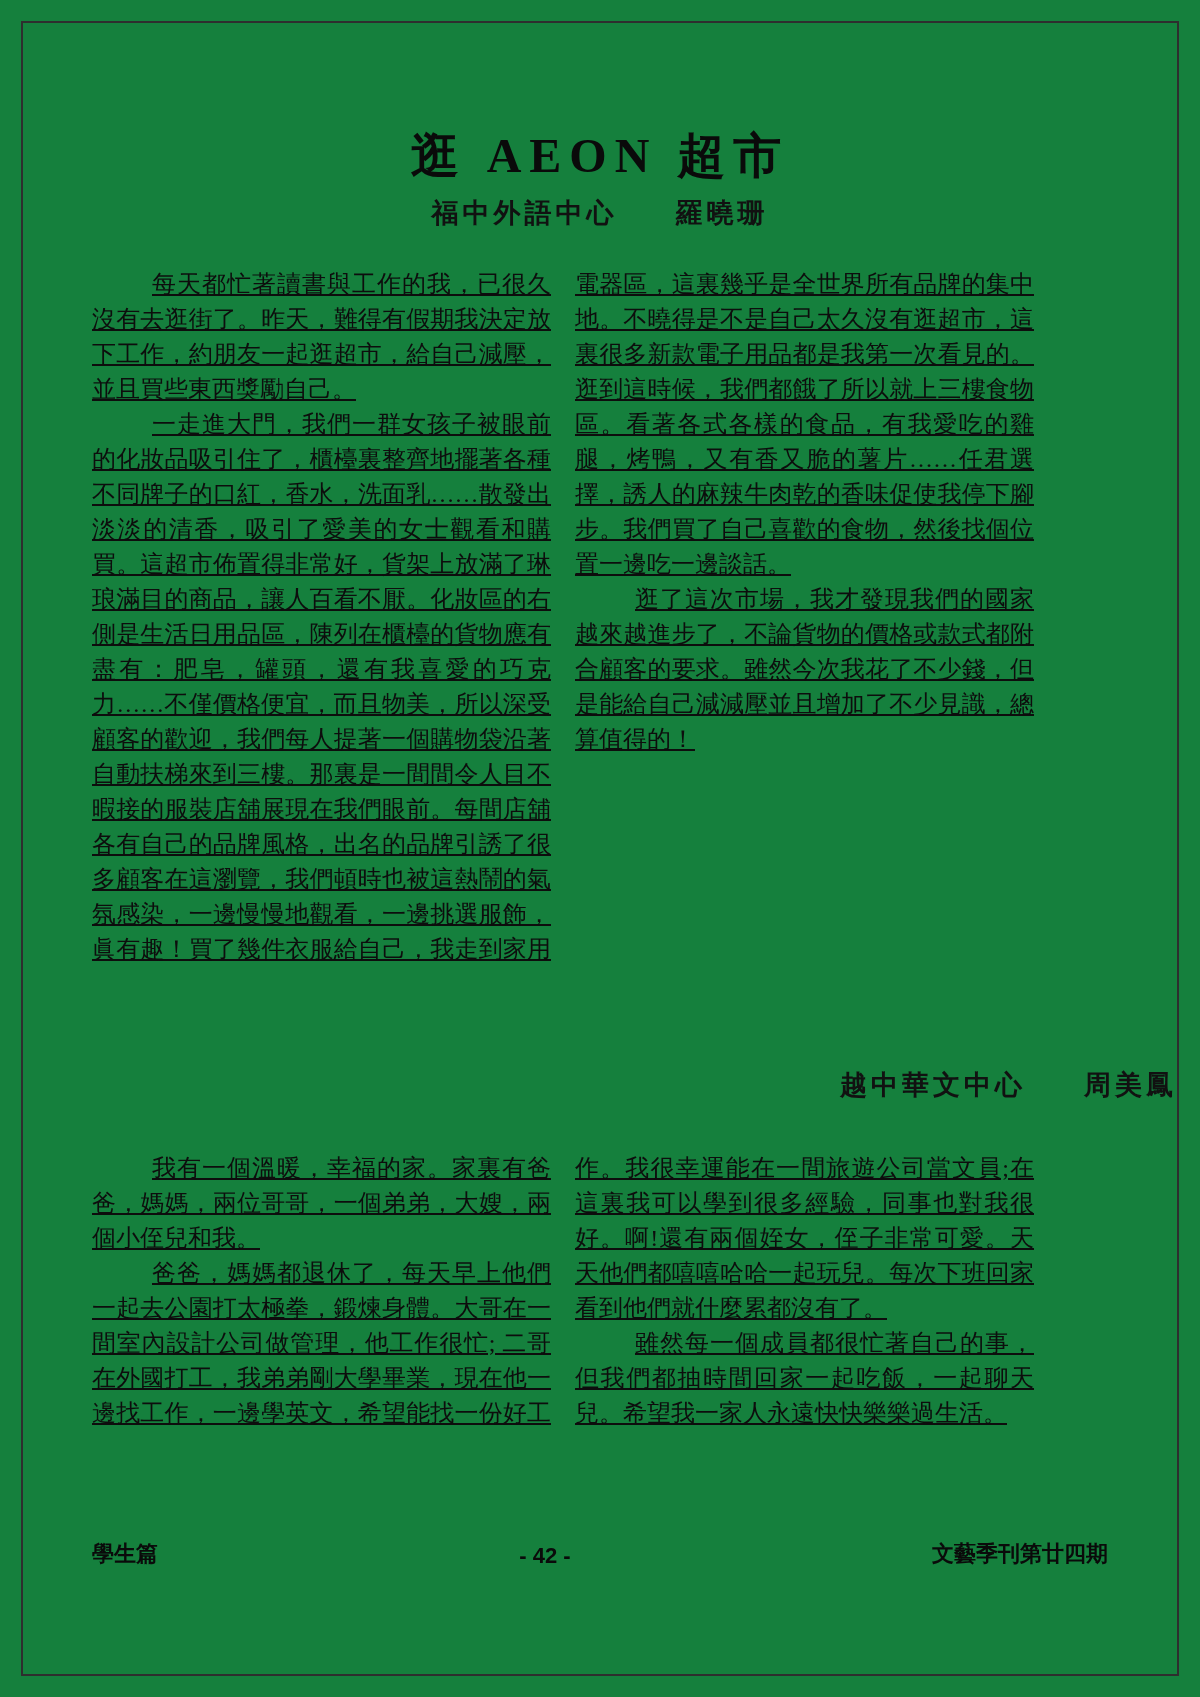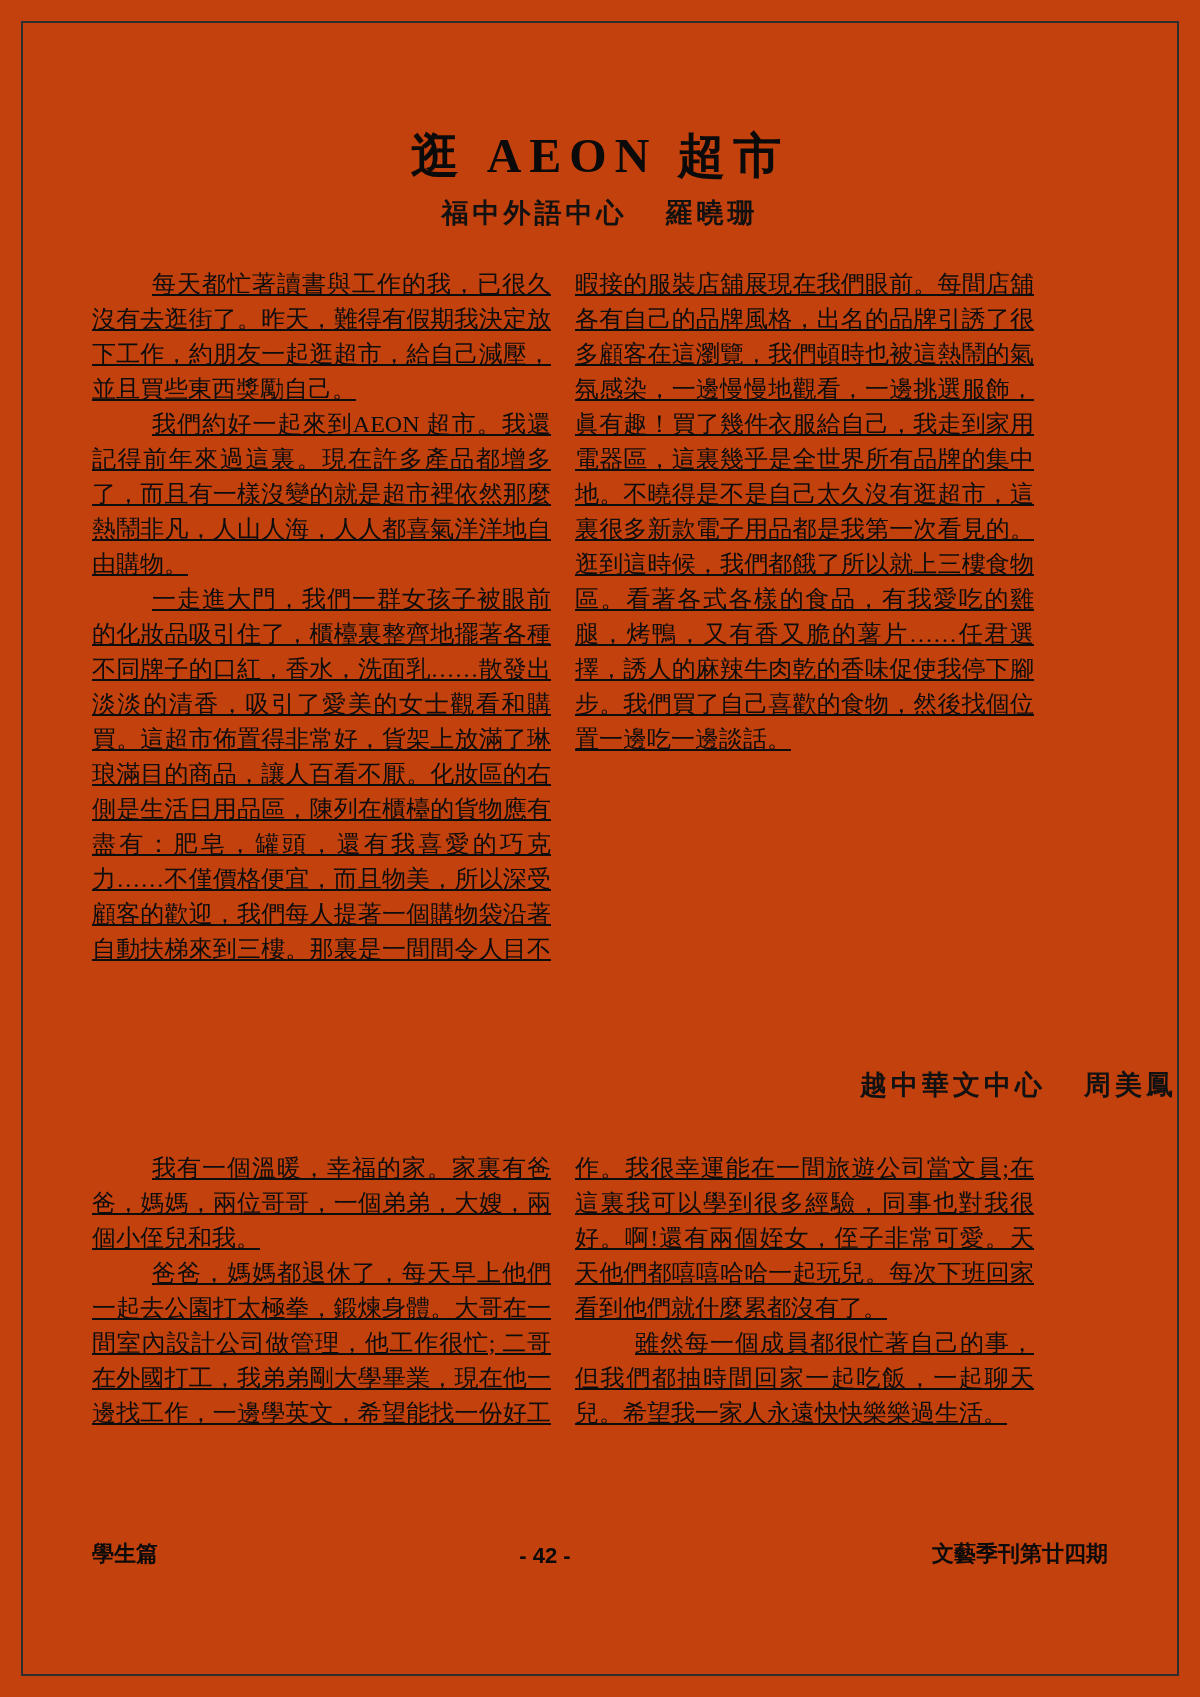--- a/index.html
+++ b/index.html
@@ -1,20 +1,20 @@
 <!DOCTYPE html>
 <html><head>
 <meta charset="utf-8">
 <style>
   html, body { margin: 0; padding: 0; background: #ffffff; }
   .page {
     position: relative;
     width: 1200px;
     height: 1697px;
-    background: #c2410c;
+    background: #15803d;
     font-family: "Liberation Serif", "DejaVu Serif", serif;
     color: #111;
     overflow: hidden;
   }
   .frame {
     position: absolute;
     left: 21px; top: 21px; right: 21px; bottom: 21px;
     border: 2px solid #2e2e2e;
   }
   .art-title {
@@ -30,21 +30,21 @@
   }
   .art-byline {
     position: absolute;
     left: 0; width: 100%;
     text-align: center;
     font-weight: bold;
     font-size: 27px;
     letter-spacing: 4px;
     color: #111;
   }
-  .art-byline .org { margin-right: 38px; }
+  .art-byline .org { margin-right: 58px; }
   .art-body {
     position: absolute;
     left: 69px;
     width: 942px;
     column-count: 2;
     column-gap: 24px;
     column-fill: auto;
     font-size: 24px;
     line-height: 35px;
     text-align: justify;
@@ -82,22 +82,22 @@
   <div class="frame">
 
     <h1 class="art-title title-1">逛 AEON 超市</h1>
 
     <div class="art-byline byline-1">
       <span class="org">福中外語中心</span><span>羅曉珊</span>
     </div>
 
     <div class="art-body body-1">
         <p>每天都忙著讀書與工作的我，已很久沒有去逛街了。昨天，難得有假期我決定放下工作，約朋友一起逛超市，給自己減壓，並且買些東西獎勵自己。</p>
-        <p>我們約好一起來到AEON 超市。我還記得前年來過這裏。現在許多產品都增多了，而且有一樣沒變的就是超市裡依然那麼熱鬧非凡，人山人海，人人都喜氣洋洋地自由購物。</p>
         <p>一走進大門，我們一群女孩子被眼前的化妝品吸引住了，櫃檯裏整齊地擺著各種不同牌子的口紅，香水，洗面乳……散發出淡淡的清香，吸引了愛美的女士觀看和購買。這超市佈置得非常好，貨架上放滿了琳琅滿目的商品，讓人百看不厭。化妝區的右側是生活日用品區，陳列在櫃檯的貨物應有盡有：肥皂，罐頭，還有我喜愛的巧克力……不僅價格便宜，而且物美，所以深受顧客的歡迎，我們每人提著一個購物袋沿著自動扶梯來到三樓。那裏是一間間令人目不暇接的服裝店舖展現在我們眼前。每間店舖各有自己的品牌風格，出名的品牌引誘了很多顧客在這瀏覽，我們頓時也被這熱鬧的氣氛感染，一邊慢慢地觀看，一邊挑選服飾，眞有趣！買了幾件衣服給自己，我走到家用電器區，這裏幾乎是全世界所有品牌的集中地。不曉得是不是自己太久沒有逛超市，這裏很多新款電子用品都是我第一次看見的。逛到這時候，我們都餓了所以就上三樓食物區。看著各式各樣的食品，有我愛吃的雞腿，烤鴨，又有香又脆的薯片……任君選擇，誘人的麻辣牛肉乾的香味促使我停下腳步。我們買了自己喜歡的食物，然後找個位置一邊吃一邊談話。</p>
+        <p>逛了這次市場，我才發現我們的國家越來越進步了，不論貨物的價格或款式都附合顧客的要求。雖然今次我花了不少錢，但是能給自己減減壓並且增加了不少見識，總算值得的！</p>
       </div>
 
 
     <div class="art-byline byline-2">
       <span class="org">越中華文中心</span><span>周美鳳</span>
     </div>
 
     <div class="art-body body-2">
         <p>我有一個溫暖，幸福的家。家裏有爸爸，媽媽，兩位哥哥，一個弟弟，大嫂，兩個小侄兒和我。</p>
         <p>爸爸，媽媽都退休了，每天早上他們一起去公園打太極拳，鍛煉身體。大哥在一間室內設計公司做管理，他工作很忙; 二哥在外國打工，我弟弟剛大學畢業，現在他一邊找工作，一邊學英文，希望能找一份好工作。我很幸運能在一間旅遊公司當文員;在這裏我可以學到很多經驗，同事也對我很好。啊!還有兩個姪女，侄子非常可愛。天天他們都嘻嘻哈哈一起玩兒。每次下班回家看到他們就什麼累都沒有了。</p>

